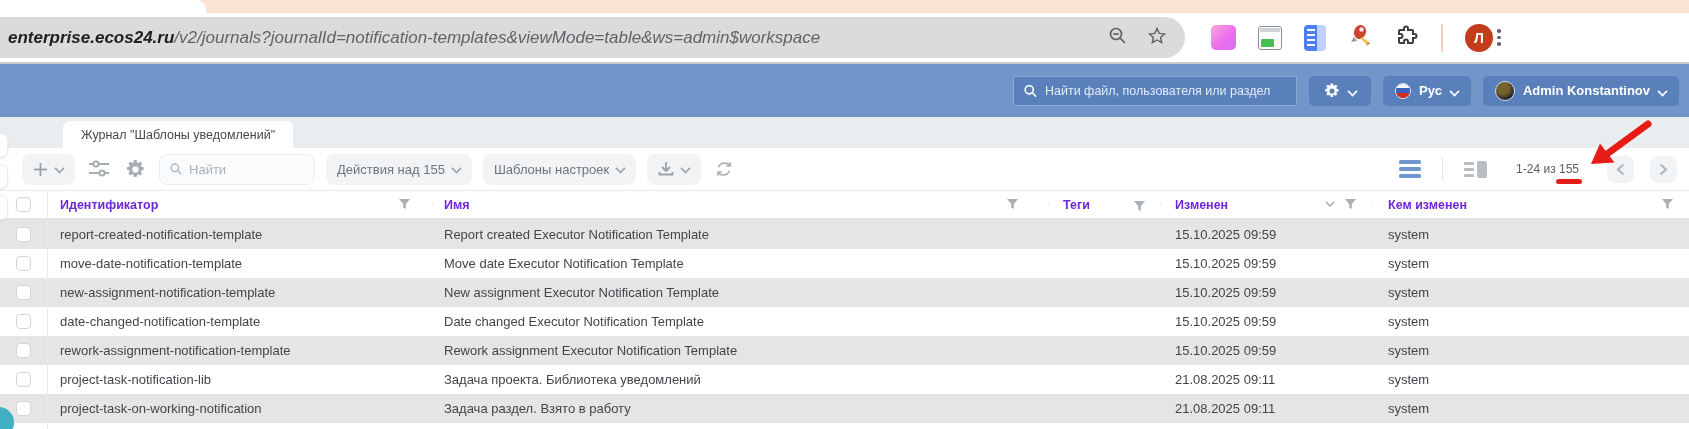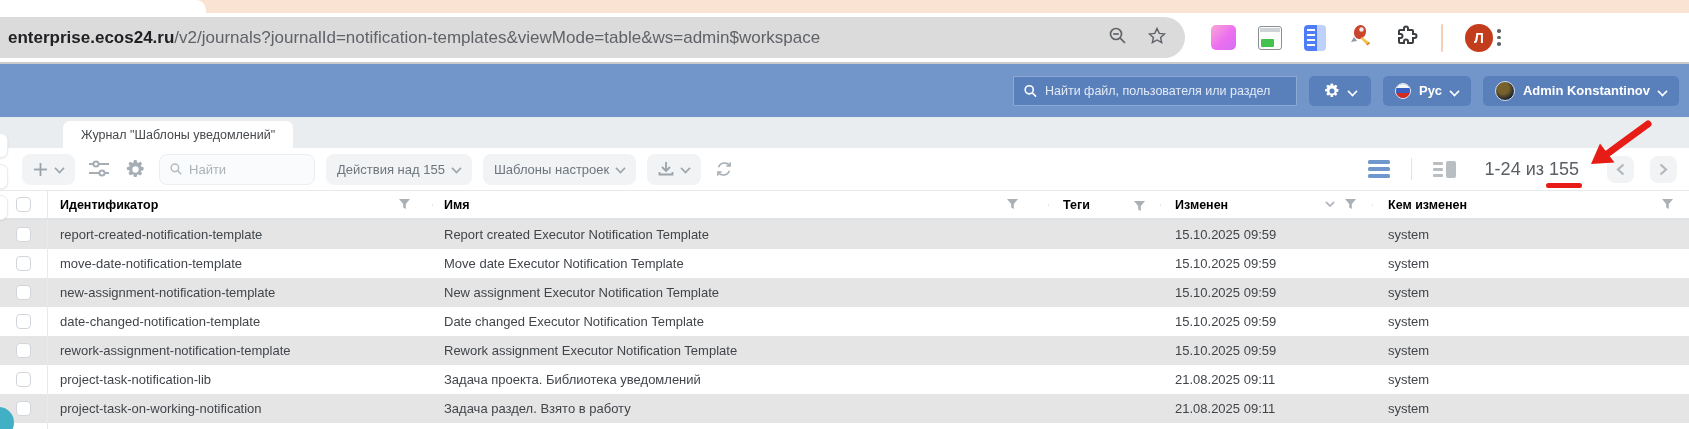--- a/index.html
+++ b/index.html
@@ -6,21 +6,21 @@
   html,body { width:1689px; height:429px; overflow:hidden; background:#fff;
     font-family:"Liberation Sans","DejaVu Sans",sans-serif; }
 
   
   .chrome-top { height:13px; background:var(--peach,#fbe3d4); position:relative; }
   .chrome-top .tab-bottom { position:absolute; left:0; top:0; width:206px; height:13px;
     background:#fff; border-top-right-radius:10px; }
   .chrome-bar { height:49px; background:#fff; display:flex; align-items:center; position:relative; }
   .address-bar { width:1185px; height:41px; background:#dbdbdb; border-radius:0 21px 21px 0;
     display:flex; align-items:center; padding:0 18px 0 8px; }
-  .url { font-size:17px; color:#5f6368; white-space:nowrap; overflow:hidden; flex:1; }
+  .url { font-size:17px; color:#5f6368; white-space:nowrap; overflow:hidden; flex:1;font-style:italic; }
   .url b { color:#202124; font-weight:700; }
   .addr-icons { display:flex; align-items:center; gap:20px; margin-left:12px; color:#5f6368; }
   .ext-row { display:flex; align-items:center; gap:22px; margin-left:26px; }
   .ext-pink { width:25px; height:25px; border-radius:5px;
     background:linear-gradient(135deg,#f9a8d4 0%,#ec6ff0 55%,#d36ff0 100%); }
   .ext-css { width:24px; height:24px; border:1.5px solid #8a8f94; border-radius:3px; background:#fdfdfd; position:relative; }
   .ext-css:before { content:''; position:absolute; top:1px; left:1px; right:1px; height:4px; background:#cfd3d6; }
   .ext-css:after { content:''; position:absolute; bottom:2px; left:2px; width:13px; height:8px; background:#43c24f; border-radius:1px; }
   .ext-ruler { width:22px; height:26px; border-radius:4px; position:relative; overflow:hidden;
     background:linear-gradient(90deg,#4d7ef7 0 60%,#bfd0fd 60% 100%); }
@@ -70,32 +70,32 @@
     color:#555; font-family:inherit; }
   .tb-search input::placeholder { color:#aab2b8; }
   .spacer { flex:1; }
   .view-ic { display:flex; flex-direction:column; gap:3px; padding:0 4px; cursor:pointer; }
   .view-ic i { width:22px; height:4px; border-radius:1.5px; background:var(--view-blue,#6f97cd); }
   .vdiv { width:1px; height:22px; background:#e1e4e6; margin:0 6px; }
   .pv-ic { display:flex; gap:3px; align-items:stretch; cursor:pointer; padding:0 4px; }
   .pv-lines { display:flex; flex-direction:column; gap:3px; justify-content:center; }
   .pv-lines i { width:10px; height:3px; background:#b9bec3; border-radius:1px; }
   .pv-block { width:10px; height:17px; background:#b9bec3; border-radius:2px; }
-  .pagination { font-size:18px; color:#5a5f64; margin:0 12px 0 14px; white-space:nowrap; }
+  .pagination { font-size:12px; color:#5a5f64; margin:0 12px 0 14px; white-space:nowrap; }
   .pag-total { position:relative; display:inline-block; }
   .pag-total:after { content:''; position:absolute; left:-3px; right:-3px; bottom:-8px; height:5px;
     background:var(--red,#e81c16); border-radius:2.5px; }
   .pg-btn { width:27px; height:27px; background:#f1f3f5; border-radius:8px; display:flex;
     align-items:center; justify-content:center; color:#b2b8bd; cursor:pointer; margin-left:5px; }
   .pg-btn svg { display:block; }
 
   
   .grid { width:1689px; }
   .thead { display:flex; height:30px; align-items:center; border-top:1px solid #e7eaec;
-    border-bottom:2px solid #e0e4e6; background:#fff; font-size:12.5px; font-weight:700; color:#000000; }
+    border-bottom:2px solid #e0e4e6; background:#fff; font-size:12.5px; font-weight:700; color:#6d28d9; }
   .trow { display:flex; height:29px; align-items:center; font-size:13px; color:#41454a; background:#fff; }
   .trow.alt { background:#e5e5e5; }
   .c-check { width:48px; display:flex; align-items:center; justify-content:center; align-self:stretch;
     border-right:1px solid #e8ebed; flex:none; }
   .checkbox { width:15px; height:15px; border:1.5px solid #d2d6da; border-radius:4px; background:#fff; cursor:pointer; }
   .cell { display:flex; align-items:center; overflow:hidden; white-space:nowrap; }
   .c-id   { width:384px; padding:0 22px 0 12px; }
   .c-name { width:616px; padding:0 30px 0 12px; position:relative; }
   .c-tags { width:112px; padding:0 15px; position:relative;align-items:flex-end; }
   .c-mod  { width:212px; padding:0 16px 0 15px; position:relative; }

